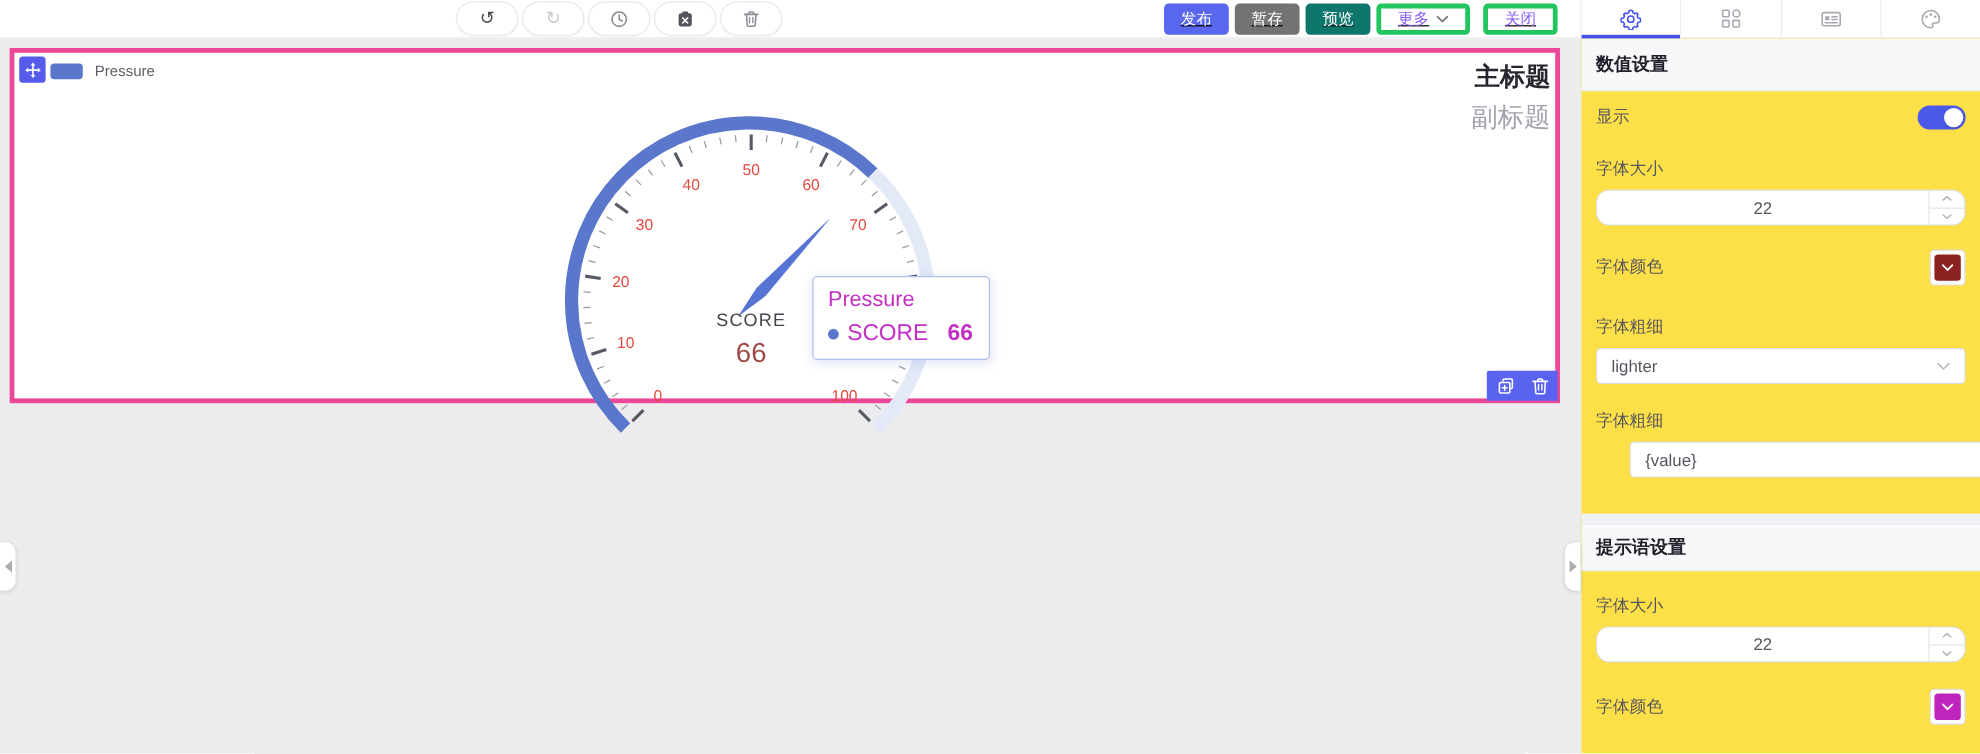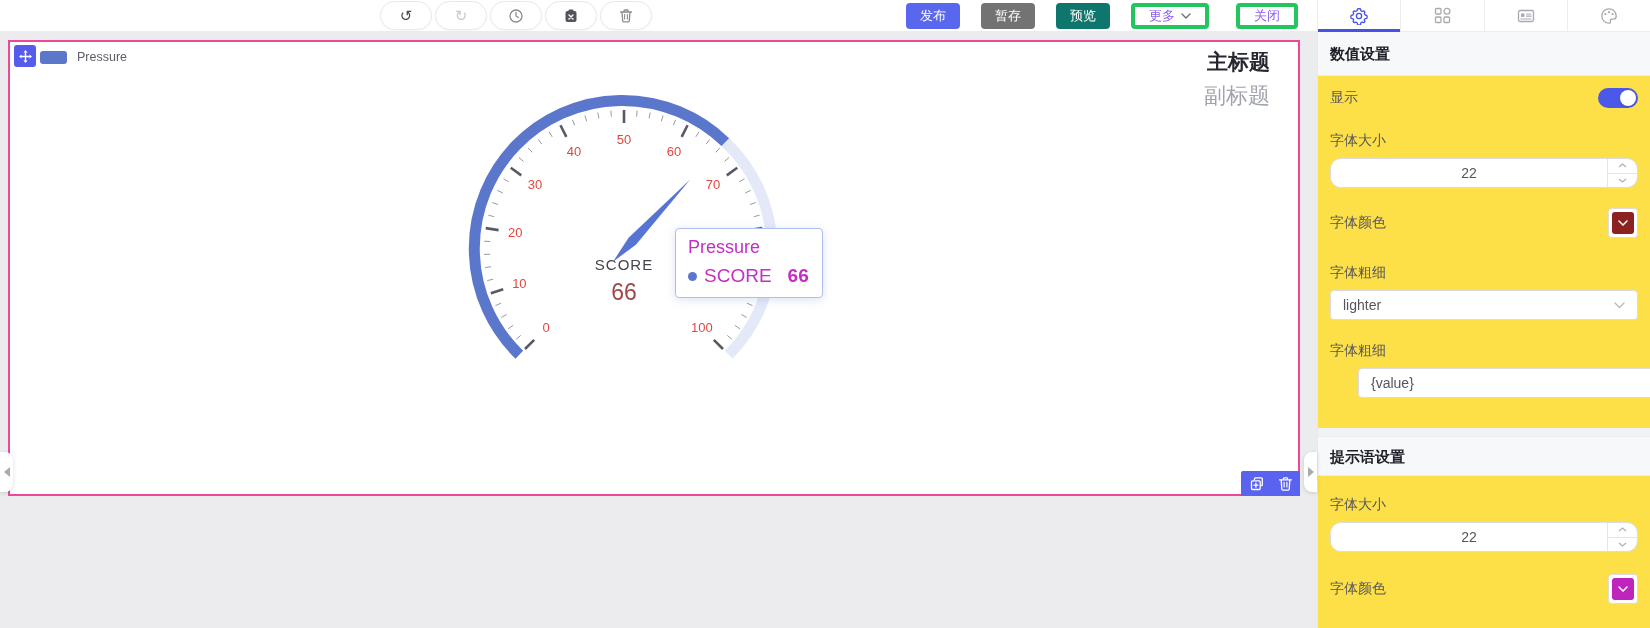--- a/index.html
+++ b/index.html
@@ -10,47 +10,47 @@
   
   .topbar { height:32px; background:#fff; border-bottom:1px solid #ebecef;
     display:flex; align-items:stretch; flex:0 0 32px; }
   .history-group { margin-left:380px; display:flex; align-items:center; gap:3px; }
   .pill { width:52px; height:29px; border:1px solid #e7e8ec; border-radius:15px;
     background:#fff; display:flex; align-items:center; justify-content:center;
     box-shadow:0 1px 2px rgba(0,0,0,.03); cursor:pointer; }
   .pill .glyph { font-size:15px; line-height:1; color:#4a4b52; }
   .pill .glyph.dim { color:#c9cacf; }
   .tb-spacer { flex:1; }
-  .action-btns { display:flex; align-items:center; gap:21px; margin-right:19px; }
+  .action-btns { display:flex; align-items:center; gap:5px; margin-right:19px;text-decoration:underline; }
   .btn { height:26px; padding:0 14px; border-radius:4px; font-size:13px;
     display:flex; align-items:center; gap:6px; cursor:pointer; border:none; color:#fff; }
   .btn.publish { background:#5966ee; }
   .btn.draft   { background:#737373; }
   .btn.preview { background:#0f766e; }
   .btn.ghost   { background:#fff; border:4px solid #22c55e; color:#8b5cf6; }
   .btn.close   { margin-left:6px; }
   .tabstrip { width:333px; flex:0 0 333px; display:flex; border-left:1px solid #ededf0; }
   .tabcell { flex:1; display:flex; align-items:center; justify-content:center;
     border-right:1px solid #ededf0; position:relative; cursor:pointer; }
   .tabcell:last-child { border-right:none; }
   .tabcell.active::after { content:""; position:absolute; left:0; right:0; bottom:-1px;
     height:3px; background:#4651e8; }
 
   
   .main { flex:1; display:flex; min-height:0; }
   .workspace { width:1317px; flex:0 0 1317px; background:#ececee; position:relative; }
-  .canvas { position:absolute; left:8px; top:8px; width:1292px; height:456px;
-    background:#fff; border:2px solid #ec4899;padding-left:12px; }
+  .canvas { position:absolute; left:8px; top:8px; width:1292px; height:296px;
+    background:#fff; border:4px solid #ec4899;padding-left:12px; }
   .move-handle { position:absolute; left:4px; top:3px; width:22px; height:22px;
     background:#555cec; border-radius:3px; display:flex; align-items:center;
     justify-content:center; cursor:move; }
   .legend { position:absolute; left:30px; top:8px; display:flex; align-items:center; gap:10px; }
   .legend .swatch { width:27px; height:13px; border-radius:3px; display:inline-block; }
   .legend .ltext { font-size:12.5px; color:#5c5f66; }
-  .titles { position:absolute; right:28px; top:6px; text-align:right; }
+  .titles { position:absolute; right:4px; top:6px; text-align:right; }
   .main-title { font-size:21px; font-weight:bold; color:#262630; }
   .sub-title  { font-size:22px; color:#a0a3ad; margin-top:5px; }
   #gauge-svg { position:absolute; left:0; top:0; }
   .chart-tooltip { position:absolute; left:665px; top:186px; width:148px;
     background:#fff; border:1px solid #aebfef; border-radius:4px; padding:8px 12px 10px;
     box-shadow:0 2px 10px rgba(80,100,200,.18); z-index:5; }
   .tt-series { font-size:18px; }
   .tt-row { display:flex; align-items:center; margin-top:7px; font-size:19px; }
   .tt-dot { width:9px; height:9px; border-radius:50%; margin-right:7px; display:inline-block; }
   .tt-value { font-weight:bold; margin-left:16px; }

